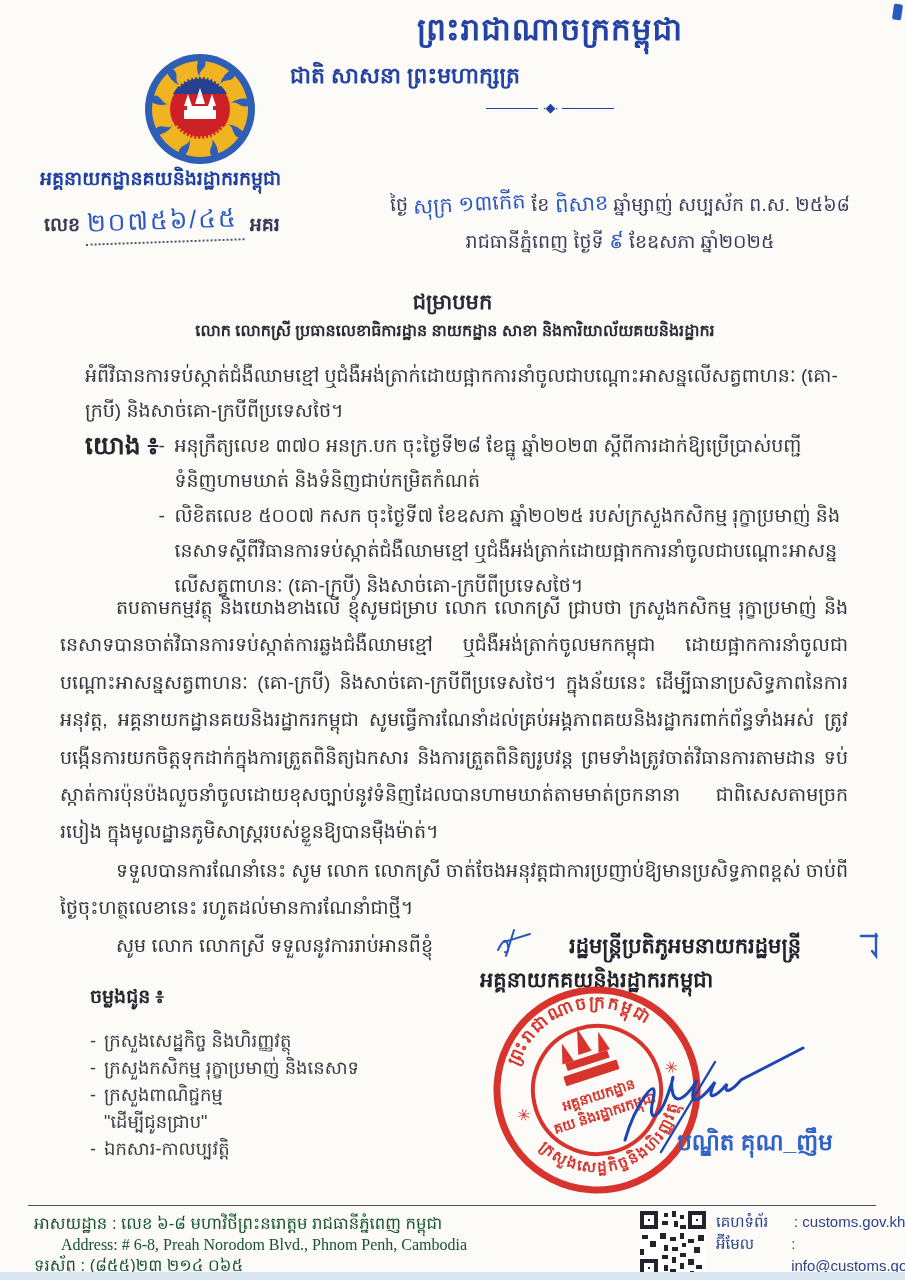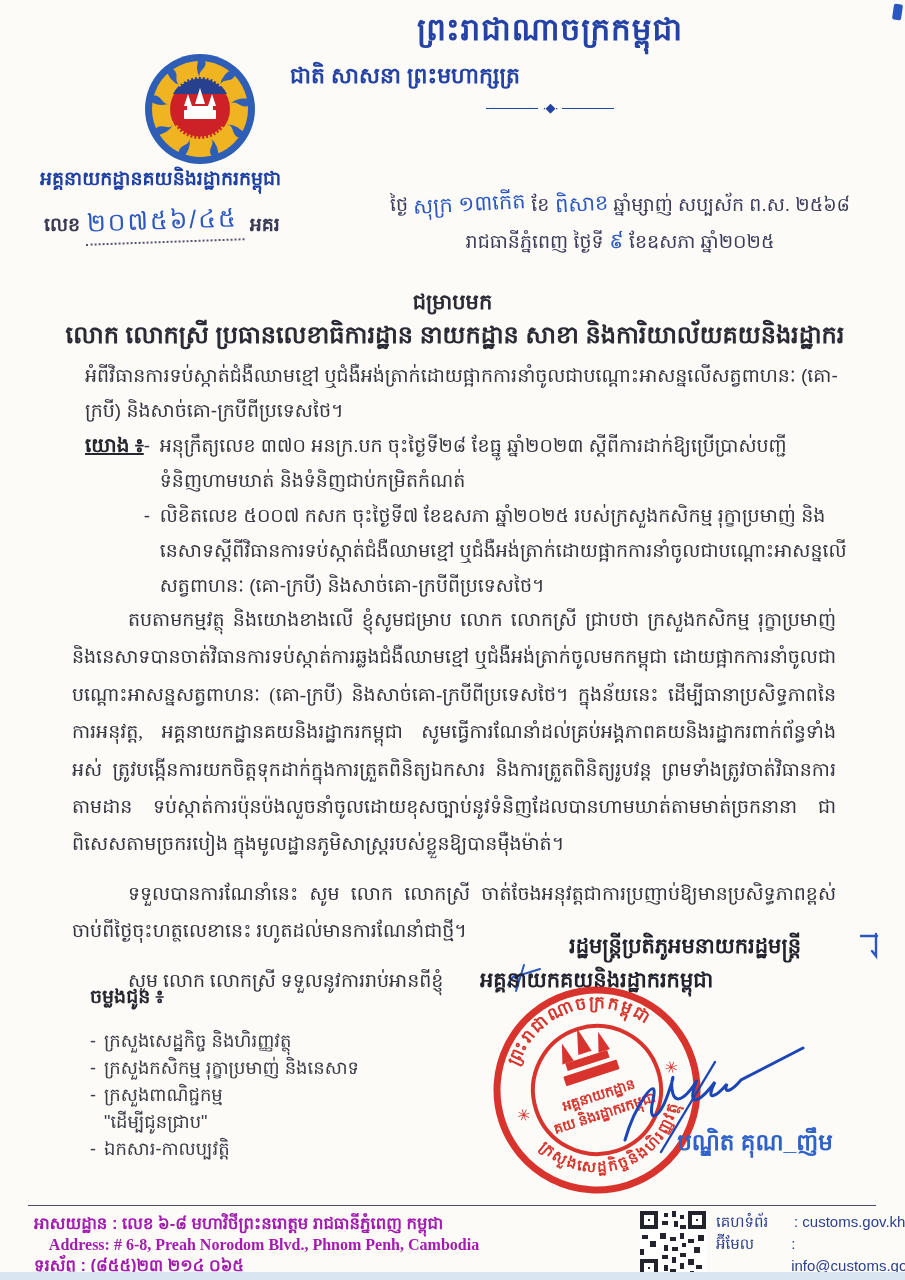--- a/index.html
+++ b/index.html
@@ -15,50 +15,50 @@
   .logo{left:143px;top:52px;width:114px;height:114px;}
   .dept{left:40px;top:167px;width:320px;font-size:19px;font-weight:bold;color:#1e3fa3;line-height:24px;}
   .refline{left:44px;top:207px;font-size:19px;color:#3a3a55;font-weight:bold;}
   .hw{color:#2b57c0;display:inline-block;transform:rotate(-3deg);font-weight:normal;}
   .refnum{font-size:25px;letter-spacing:2px;border-bottom:2px dotted #55556f;padding:0 6px 0 2px;transform:rotate(-2deg) translateY(-2px);}
   
   .dates{left:350px;top:186px;width:540px;text-align:center;font-size:19px;color:#3a3a58;line-height:36px;}
   .dates .hw{font-size:21px;}
   
   .salutation{left:0;top:288px;width:905px;text-align:center;font-size:21px;font-weight:bold;color:#2b2b36;}
-  .addressee{left:55px;top:320px;width:800px;text-align:center;font-size:24px;font-weight:bold;color:#2b2b36;}
+  .addressee{left:55px;top:320px;width:800px;text-align:center;font-size:16px;font-weight:bold;color:#2b2b36;}
   .row{display:flex;}
   .lbl{font-weight:bold;color:#26262e;white-space:nowrap;}
   .subject{left:85px;top:358px;width:765px;font-size:19px;line-height:35px;}
   .subject .lbl{width:98px;font-size:20px;}
   .refs{left:85px;top:428px;width:768px;font-size:19px;line-height:35px;}
-  .refs .lbl{width:78px;font-size:20px;text-decoration:underline;}
+  .refs .lbl{width:78px;font-size:25px;}
   .refitem{display:flex;}
   .refitem .dash{width:16px;flex:none;}
   
   .body{left:60px;top:589px;width:788px;font-size:19px;line-height:37.4px;text-align:justify;color:#33333d;}
-  .body p{margin:12px;text-indent:56px;font-family:Liberation Serif, serif;}
+  .body p{margin:0;text-indent:56px;}
   .body p.p2{margin-top:1px;}
   .penmark{display:inline-block;vertical-align:-6px;}
   
   .sig1{left:480px;top:932px;width:410px;text-align:center;font-size:21px;font-weight:bold;color:#23232e;}
   .sig2{left:480px;top:966px;width:410px;font-size:21px;font-weight:bold;color:#23232e;}
   .sigmark{left:858px;top:930px;}
   .stamp{left:492px;top:985px;width:210px;height:210px;opacity:.92;}
   .signature{left:565px;top:1010px;width:260px;height:150px;}
   .signname{left:610px;top:1128px;width:290px;text-align:center;font-size:23px;font-weight:bold;color:#2f62c9;}
   
   .cc{left:90px;top:983px;width:340px;font-size:18px;line-height:27px;color:#3a3a44;}
   .cc .head{font-size:19px;font-weight:bold;color:#26262e;margin-bottom:18px;}
   .cc .line{display:flex;}
   .cc .dash{width:14px;flex:none;}
   .cc .indent{padding-left:14px;}
   
   .fline{left:28px;top:1205px;width:848px;height:1px;background:#4a4d66;}
-  .footL{left:34px;top:1213px;width:460px;color:#a21caf;font-size:16.5px;line-height:21px;font-weight:bold;}
+  .footL{left:34px;top:1213px;width:460px;color:#14532d;font-size:16.5px;line-height:21px;}
   .footL .en{font-family:"Liberation Serif","DejaVu Serif",serif;font-size:16px;text-align:center;}
   .footR{left:640px;top:1211px;display:flex;gap:10px;}
   .qr{width:66px;height:66px;flex:none;}
   .frrows{font-size:15px;color:#2a3f8e;line-height:22px;}
   .frrow{display:flex;}
   .frlabel{width:78px;}
   .bottomstrip{left:0;top:1272px;width:905px;height:8px;background:#d9e6f2;}
   .cornermark{left:893px;top:4px;width:9px;height:16px;background:#2b57c0;border-radius:2px;transform:rotate(8deg);}
 </style>
 </head>

